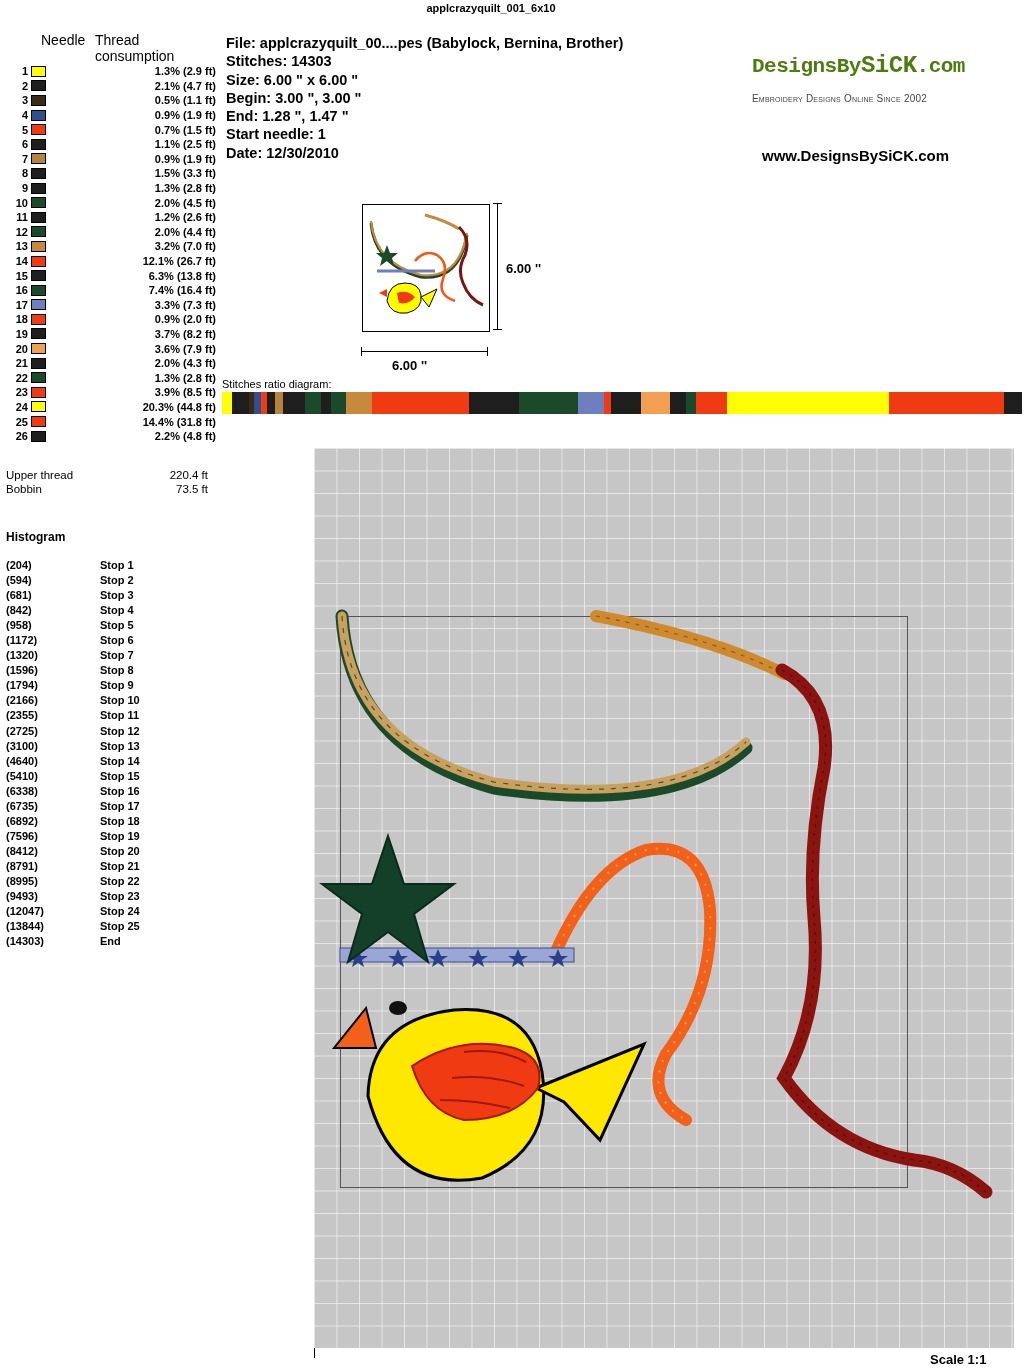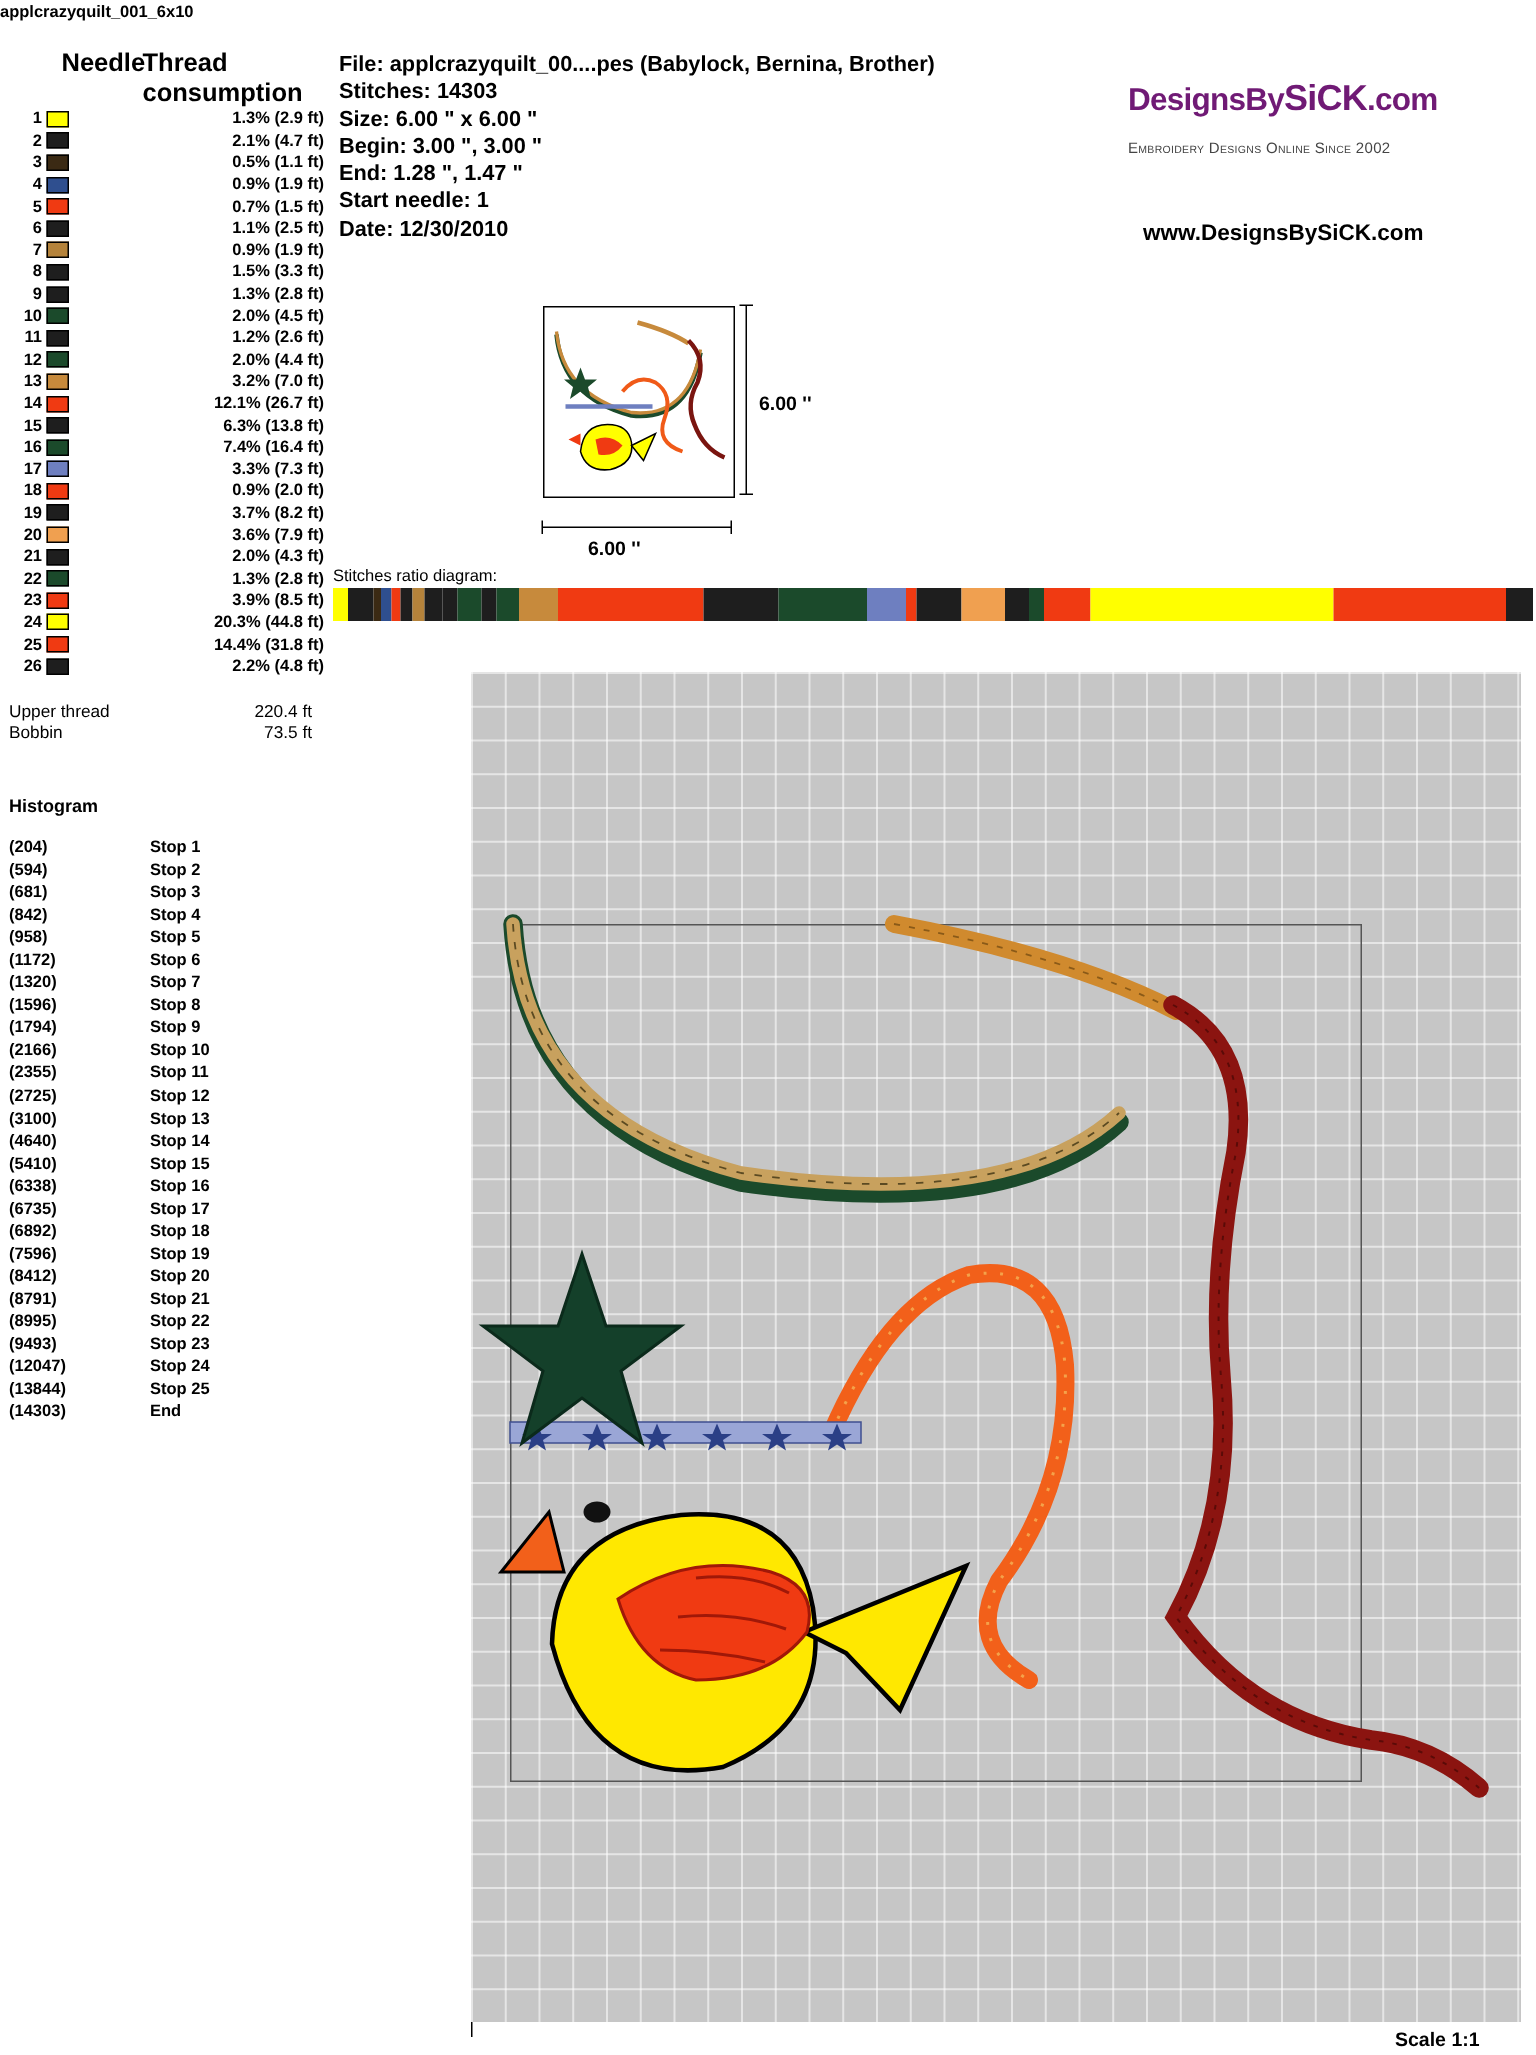--- a/index.html
+++ b/index.html
@@ -4,27 +4,27 @@
 <style>
   html,body{margin:0;padding:0;}
   body{
     width:1024px;height:1370px;position:relative;background:#ffffff;
     font-family:"Liberation Sans", sans-serif;color:#000;
   }
   .page{position:absolute;inset:0;}
 
   
   #doc-title{
-    position:absolute;top:2px;left:0;width:982px;
+    position:absolute;top:2px;left:0;width:982px;text-align:center;
     font-size:11px;font-weight:bold;
   }
 
   
   #needle-panel{position:absolute;left:6px;top:32px;width:212px;}
-  .nt-head{display:flex;font-size:17px;font-weight:bold;padding-left:35px;}
+  .nt-head{display:flex;font-size:14px;font-weight:normal;padding-left:35px;}
   .nt-head .c1{width:54px;}
   .nt-head .c2{flex:1;}
   .nt-row{display:flex;align-items:center;height:14.6px;font-size:11px;font-weight:bold;}
   .nt-row .idx{width:22px;text-align:right;padding-right:3px;}
   .nt-row .sw{width:15px;height:11px;border:1px solid #000;box-sizing:border-box;}
   .nt-row .cons{flex:1;text-align:right;padding-right:2px;}
 
   
   #thread-totals{position:absolute;left:6px;top:468px;width:212px;font-size:11.5px;font-weight:normal;}
   #thread-totals .tr{display:flex;line-height:14px;}
@@ -37,22 +37,22 @@
   .hg-row{display:flex;line-height:15.05px;}
   .hg-row .hn{width:86px;text-align:left;padding-right:8px;}
   .hg-row .hl{flex:1;text-align:left;}
 
   
   #info-block{position:absolute;left:226px;top:34px;font-size:14.5px;font-weight:bold;line-height:18.3px;}
 
   
   #logo-box{position:absolute;left:752px;top:52px;width:248px;height:42px;}
   #logo-text{
-    font-size:21px;font-weight:bold;color:#701a75;letter-spacing:-0.5px;
-    font-family:Liberation Sans, sans-serif;
+    font-size:21px;font-weight:bold;color:#4d7c0f;letter-spacing:-0.5px;
+    font-family:Liberation Mono, monospace;
   }
   #logo-text .big{font-size:24px;}
   #logo-sub{font-size:10px;color:#444;letter-spacing:0.2px;margin-top:14px;font-variant:small-caps;}
   #logo-url{position:absolute;left:762px;top:147px;font-size:15px;font-weight:bold;color:#000;}
 
   
   #thumb-wrap{position:absolute;left:362px;top:204px;width:126px;height:126px;border:1px solid #000;background:#fff;}
   #thumb-wrap svg{display:block;}
   .dim-line{position:absolute;background:#000;}
   #dim-v{left:497px;top:204px;width:1px;height:126px;}

